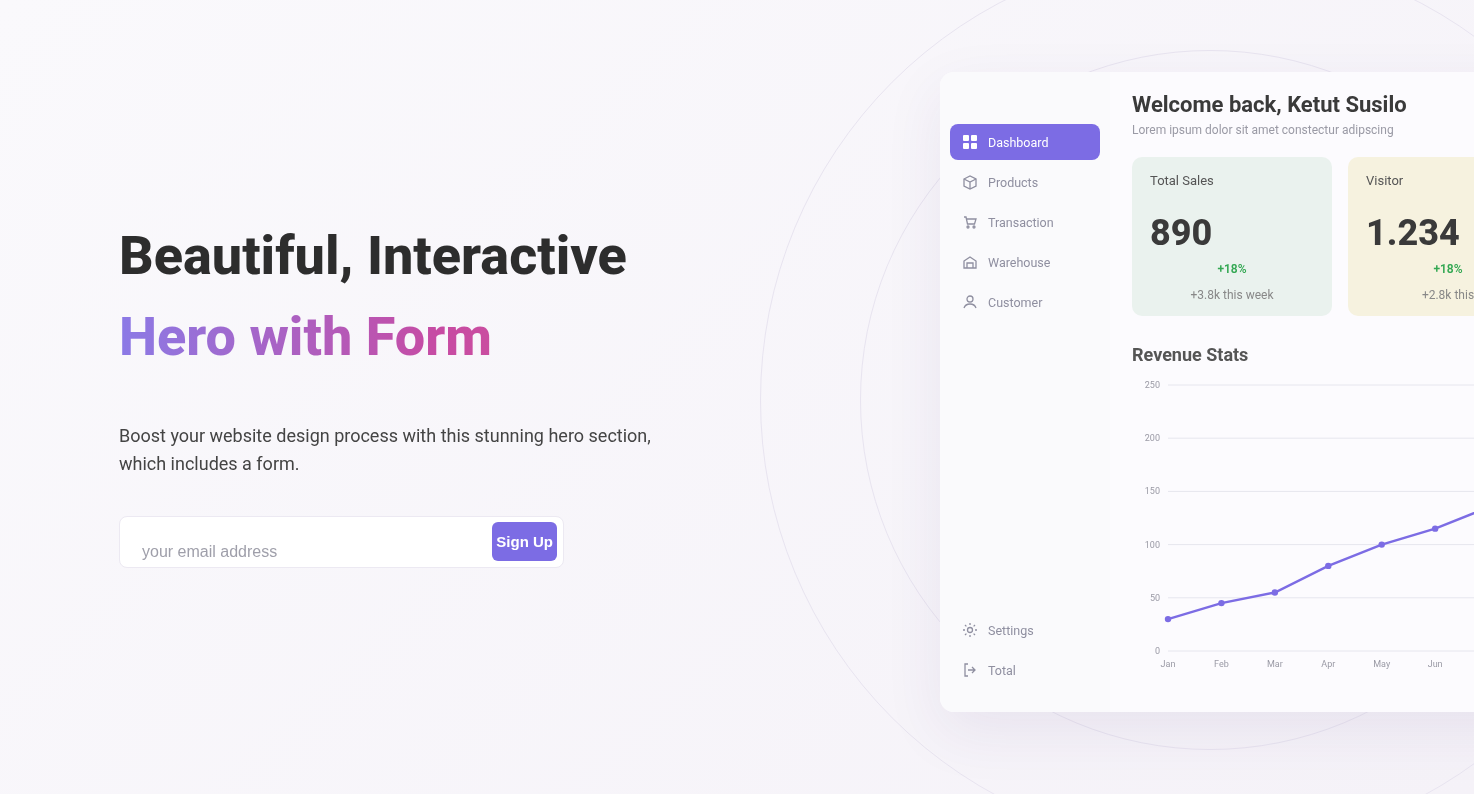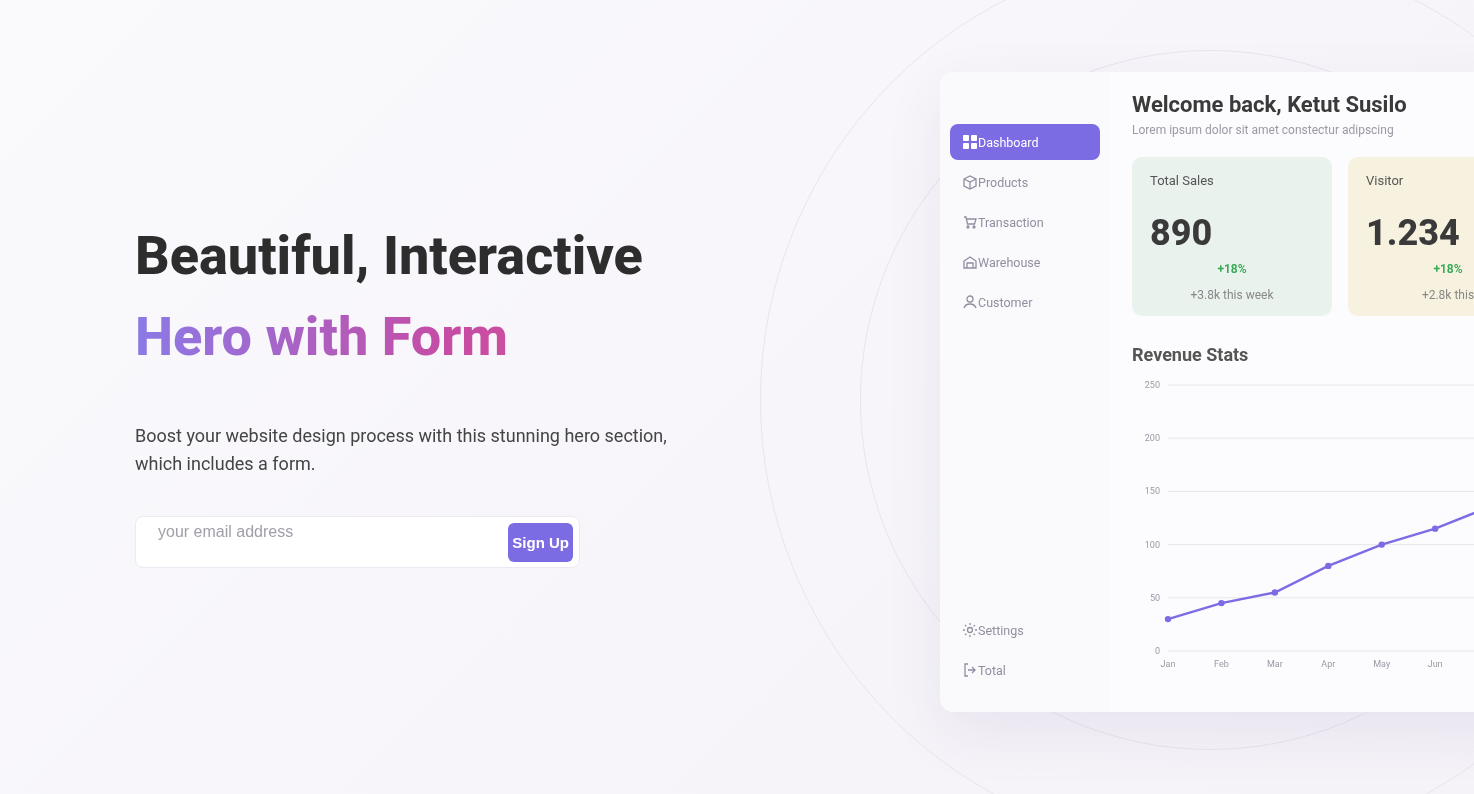--- a/index.html
+++ b/index.html
@@ -15,21 +15,21 @@
     position: absolute;
     border: 1px solid #e8e4f0;
     border-radius: 50%;
     pointer-events: none;
   }
   .decor-1 { width: 900px; height: 900px; top: -50px; left: 760px; }
   .decor-2 { width: 700px; height: 700px; top: 50px; left: 860px; }
 
   .hero-left {
     position: absolute;
-    left: 135px;
+    left: 119px;
     top: 225px;
     width: 640px;
   }
   .hero-title {
     font-size: 54px;
     font-weight: 800;
     color: #2d2d2d;
     line-height: 1.15;
   }
   .hero-title-gradient {
@@ -45,21 +45,21 @@
   .hero-sub {
     margin-top: 54px;
     font-size: 18px;
     color: #444;
     line-height: 1.55;
     max-width: 540px;
   }
   .signup-row {
     margin-top: 38px;
     display: flex;
-    align-items: flex-start;
+    align-items: flex-end;
     background: #fff;
     border: 1px solid #ece9f2;
     border-radius: 8px;
     padding: 6px 6px 6px 22px;
     width: 445px;
     height: 52px;
   }
   .signup-input {
     flex: 1;
     border: none;
@@ -95,20 +95,21 @@
   .sidebar {
     width: 170px;
     background: #fafafc;
     padding: 52px 10px 20px 10px;
     display: flex;
     flex-direction: column;
   }
   .nav-item {
     display: flex;
     align-items: center;
+    gap: 10px;
     padding: 10px 12px;
     border-radius: 8px;
     font-size: 12.5px;
     color: #8f8fa0;
     cursor: pointer;
     margin-bottom: 4px;
   }
   .nav-item.active {
     background: #7c6ce4;
     color: #fff;

